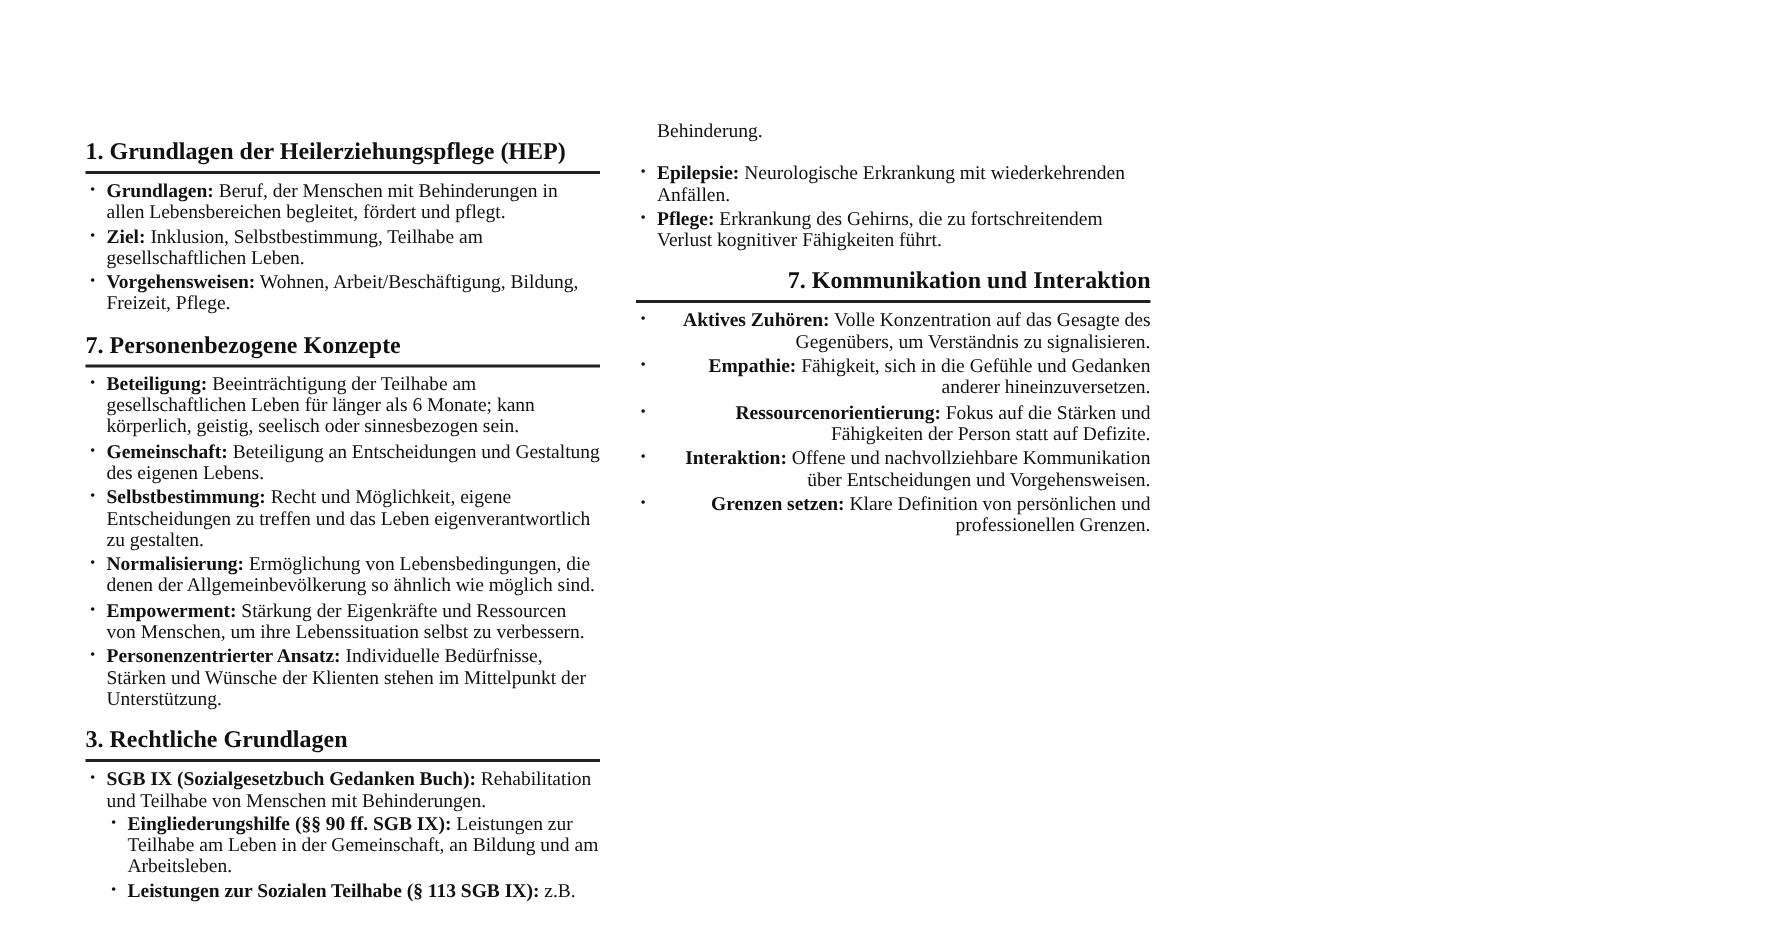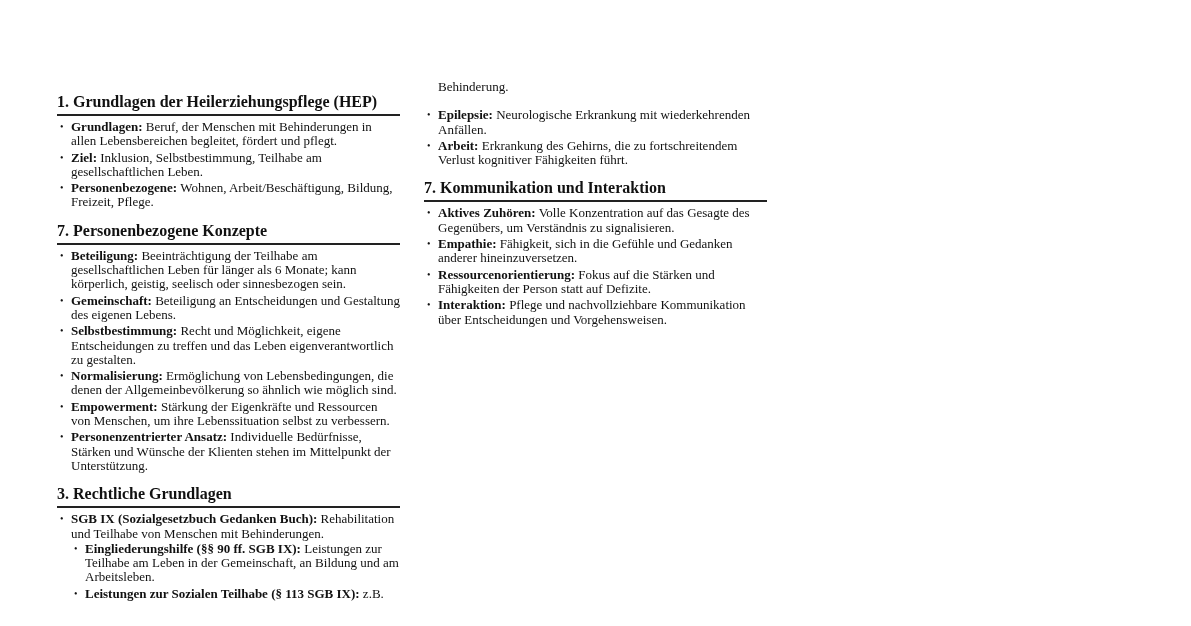--- a/index.html
+++ b/index.html
@@ -33,21 +33,21 @@
   </style>
 </head>
 <body>
 
 <div id="col-left" class="col">
   <div class="section">
     <h2>1. Grundlagen der Heilerziehungspflege (HEP)</h2>
     <ul>
       <li><b>Grundlagen:</b><span> Beruf, der Menschen mit Behinderungen in allen Lebensbereichen begleitet, fördert und pflegt.</span></li>
       <li><b>Ziel:</b><span> Inklusion, Selbstbestimmung, Teilhabe am gesellschaftlichen Leben.</span></li>
-      <li><b>Personenbezogene:</b><span> Wohnen, Arbeit/Beschäftigung, Bildung, Freizeit, Pflege.</span></li>
+      <li><b>Vorgehensweisen:</b><span> Wohnen, Arbeit/Beschäftigung, Bildung, Freizeit, Pflege.</span></li>
     </ul>
   </div>
 
   <div class="section">
     <h2>7. Personenbezogene Konzepte</h2>
     <ul>
       <li><b>Beteiligung:</b><span> Beeinträchtigung der Teilhabe am gesellschaftlichen Leben für länger als 6 Monate; kann körperlich, geistig, seelisch oder sinnesbezogen sein.</span></li>
       <li><b>Gemeinschaft:</b><span> Beteiligung an Entscheidungen und Gestaltung des eigenen Lebens.</span></li>
       <li><b>Selbstbestimmung:</b><span> Recht und Möglichkeit, eigene Entscheidungen zu treffen und das Leben eigenverantwortlich zu gestalten.</span></li>
       <li><b>Normalisierung:</b><span> Ermöglichung von Lebensbedingungen, die denen der Allgemeinbevölkerung so ähnlich wie möglich sind.</span></li>
@@ -66,24 +66,25 @@
         </ul>
       </li>
     </ul>
   </div>
 </div>
 
 <div id="col-right" class="col">
   <div class="cont">Behinderung.</div>
   <ul>
     <li><b>Epilepsie:</b><span> Neurologische Erkrankung mit wiederkehrenden Anfällen.</span></li>
-    <li><b>Arbeit:</b><span> Erkrankung des Gehirns, die zu fortschreitendem Verlust kognitiver Fähigkeiten führt.</span></li>
+    <li><b>Pflege:</b><span> Erkrankung des Gehirns, die zu fortschreitendem Verlust kognitiver Fähigkeiten führt.</span></li>
   </ul>
-  <div class="section" style="margin-top:11px;">
+  <div class="section" style="margin-top:11px;text-align:right;">
     <h2>7. Kommunikation und Interaktion</h2>
     <ul>
       <li><b>Aktives Zuhören:</b><span> Volle Konzentration auf das Gesagte des Gegenübers, um Verständnis zu signalisieren.</span></li>
       <li><b>Empathie:</b><span> Fähigkeit, sich in die Gefühle und Gedanken anderer hineinzuversetzen.</span></li>
       <li><b>Ressourcenorientierung:</b><span> Fokus auf die Stärken und Fähigkeiten der Person statt auf Defizite.</span></li>
-      <li><b>Interaktion:</b><span> Pflege und nachvollziehbare Kommunikation über Entscheidungen und Vorgehensweisen.</span></li>
+      <li><b>Interaktion:</b><span> Offene und nachvollziehbare Kommunikation über Entscheidungen und Vorgehensweisen.</span></li>
+      <li><b>Grenzen setzen:</b><span> Klare Definition von persönlichen und professionellen Grenzen.</span></li>
     </ul>
   </div>
 </div>
 
 </body></html>

